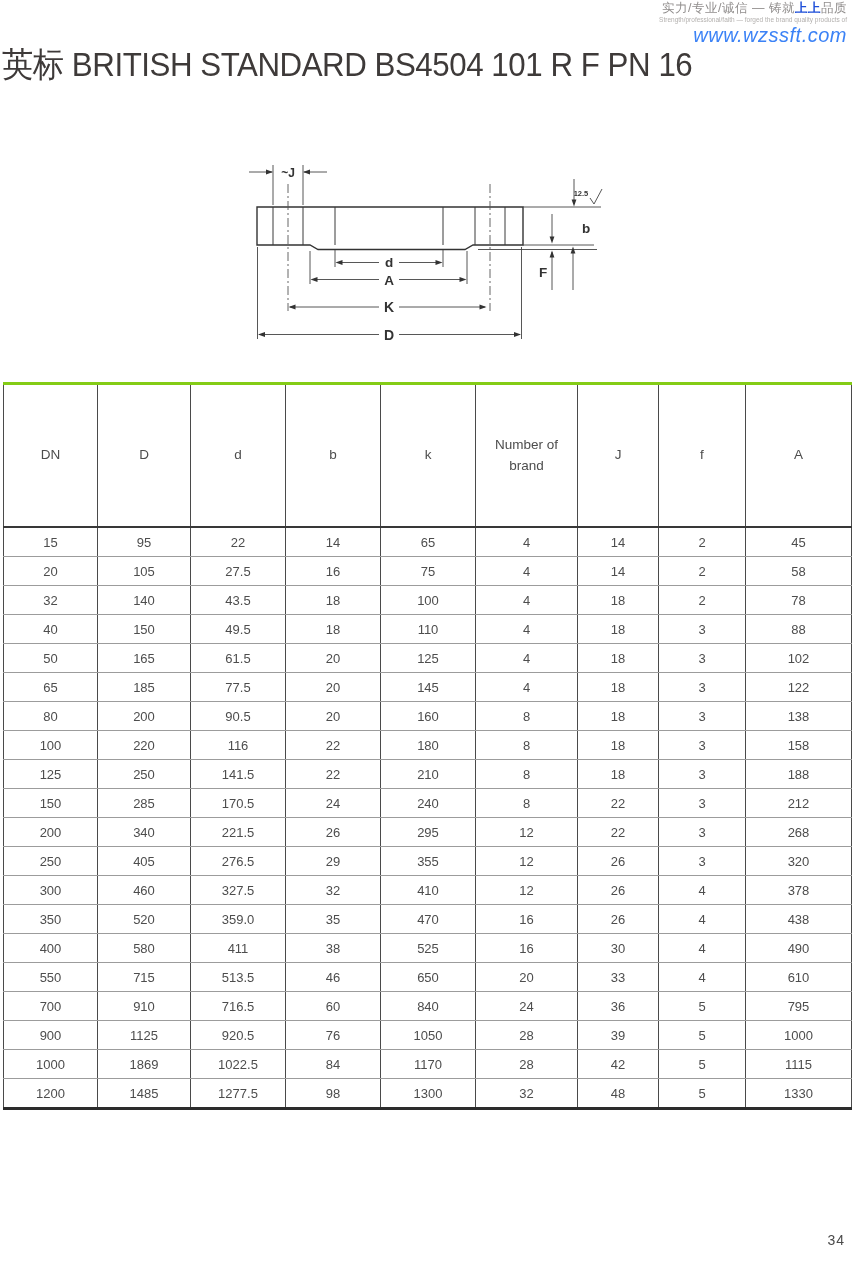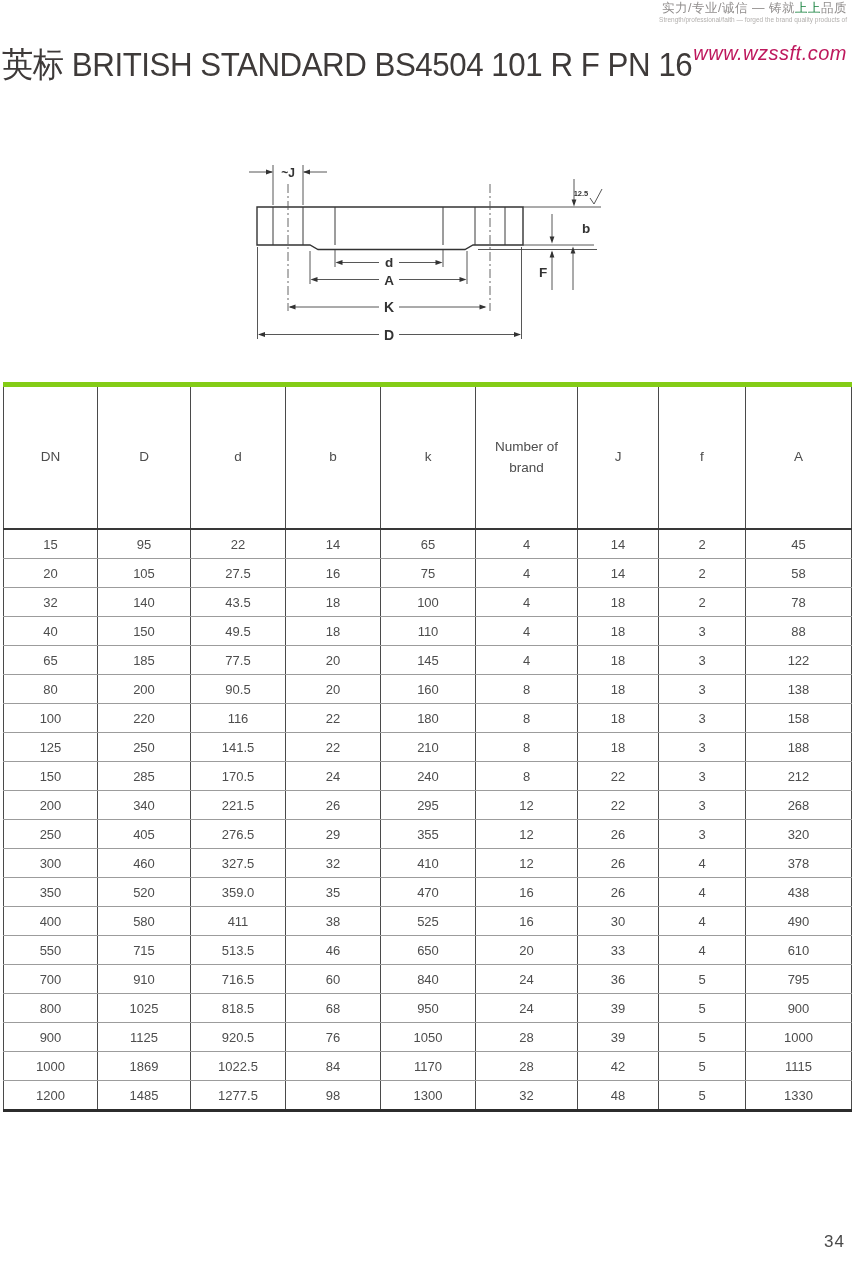--- a/index.html
+++ b/index.html
@@ -2,47 +2,47 @@
 <html><head>
 <meta charset="utf-8">
 <style>
   html,body{margin:0;padding:0;background:#fff;}
   .page{position:relative;width:853px;height:1261px;background:#ffffff;overflow:hidden;
         font-family:"Liberation Sans",sans-serif;color:#4d4d4d;}
 
   
   .brand{position:absolute;top:1px;right:6px;text-align:right;line-height:1.15;}
   .brand .cn{font-size:12.5px;color:#918e8d;letter-spacing:.5px;}
-  .brand .cn .bold{color:#15803d;font-weight:normal;}
+  .brand .cn .bold{color:#1d4ed8;font-weight:bold;}
   .brand .en{font-size:6.5px;color:#b3b0ae;margin-top:1px;}
-  .brand .site{font-size:20px;color:#be185d;font-style:italic;margin-top:18px;letter-spacing:.5px;}
+  .brand .site{font-size:20px;color:#3b82f6;font-style:italic;margin-top:0;letter-spacing:.5px;}
 
   
   .title{position:absolute;left:2px;top:42px;font-size:34px;color:#3e3a39;white-space:nowrap;
          transform:scaleX(.92);transform-origin:left top;letter-spacing:-.5px;}
 
   
   .drawing{position:absolute;left:228px;top:148px;}
   .drawing text{font-family:"Liberation Sans",sans-serif;fill:#333;}
   .lbl{font-size:13.5px;font-weight:bold;}
   .lblbig{font-size:14px;font-weight:bold;}
   .lblsm{font-size:12px;font-weight:bold;}
   .rough{font-size:7.5px;font-weight:bold;}
 
   
   .dim-table{position:absolute;left:3px;top:382px;width:848px;border-collapse:collapse;
-             table-layout:fixed;border-top:5px solid #84cc16;border-bottom:3px solid #2c2c2c;}
+             table-layout:fixed;border-top:3px solid #84cc16;border-bottom:3px solid #2c2c2c;}
   .dim-table th,.dim-table td{border-left:1.2px solid #4a4a4a;border-right:1.2px solid #4a4a4a;
              text-align:center;vertical-align:middle;font-weight:normal;padding:0;}
   .dim-table thead th{height:141px;font-size:13.5px;color:#4d4d4d;border-bottom:2px solid #383838;}
   .dim-table tbody td{height:28px;font-size:13px;color:#4d4d4d;border-bottom:1px solid #9c9c9c;}
   .dim-table tbody tr:last-child td{border-bottom:none;}
   .hwrap{display:inline-block;max-width:64px;line-height:1.5;}
 
-  .pageno{position:absolute;right:8px;top:1232px;font-size:17px;color:#4a4a4a;letter-spacing:1px;}
+  .pageno{position:absolute;right:8px;top:1232px;font-size:14px;color:#4a4a4a;letter-spacing:1px;}
 </style>
 </head>
 <body>
 
 <div class="page">
 
   <div class="brand">
     <div class="cn"><span>实力/专业/诚信 — 铸就</span><span class="bold">上上</span><span>品质</span></div>
     <div class="en">Strength/professional/faith — forged the brand quality products of</div>
     <div class="site">www.wzssft.com</div>
@@ -196,20 +196,31 @@
           <td>150</td>
           <td>49.5</td>
           <td>18</td>
           <td>110</td>
           <td>4</td>
           <td>18</td>
           <td>3</td>
           <td>88</td>
         </tr>
         <tr>
+          <td>50</td>
+          <td>165</td>
+          <td>61.5</td>
+          <td>20</td>
+          <td>125</td>
+          <td>4</td>
+          <td>18</td>
+          <td>3</td>
+          <td>102</td>
+        </tr>
+        <tr>
           <td>65</td>
           <td>185</td>
           <td>77.5</td>
           <td>20</td>
           <td>145</td>
           <td>4</td>
           <td>18</td>
           <td>3</td>
           <td>122</td>
         </tr>
@@ -328,31 +339,20 @@
           <td>910</td>
           <td>716.5</td>
           <td>60</td>
           <td>840</td>
           <td>24</td>
           <td>36</td>
           <td>5</td>
           <td>795</td>
         </tr>
         <tr>
-          <td>800</td>
-          <td>1025</td>
-          <td>818.5</td>
-          <td>68</td>
-          <td>950</td>
-          <td>24</td>
-          <td>39</td>
-          <td>5</td>
-          <td>900</td>
-        </tr>
-        <tr>
           <td>900</td>
           <td>1125</td>
           <td>920.5</td>
           <td>76</td>
           <td>1050</td>
           <td>28</td>
           <td>39</td>
           <td>5</td>
           <td>1000</td>
         </tr>

